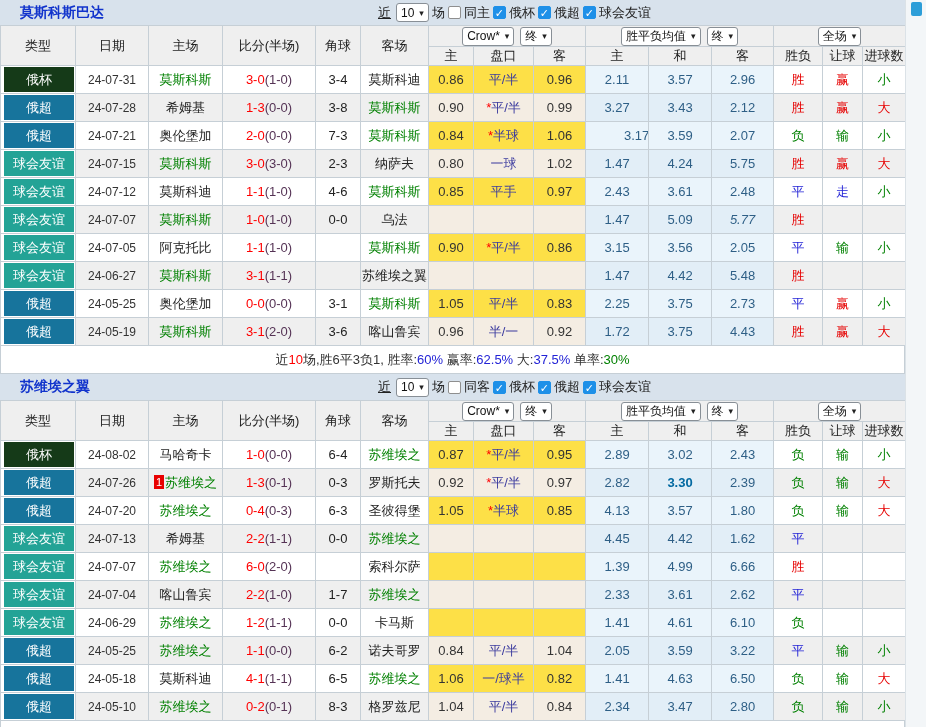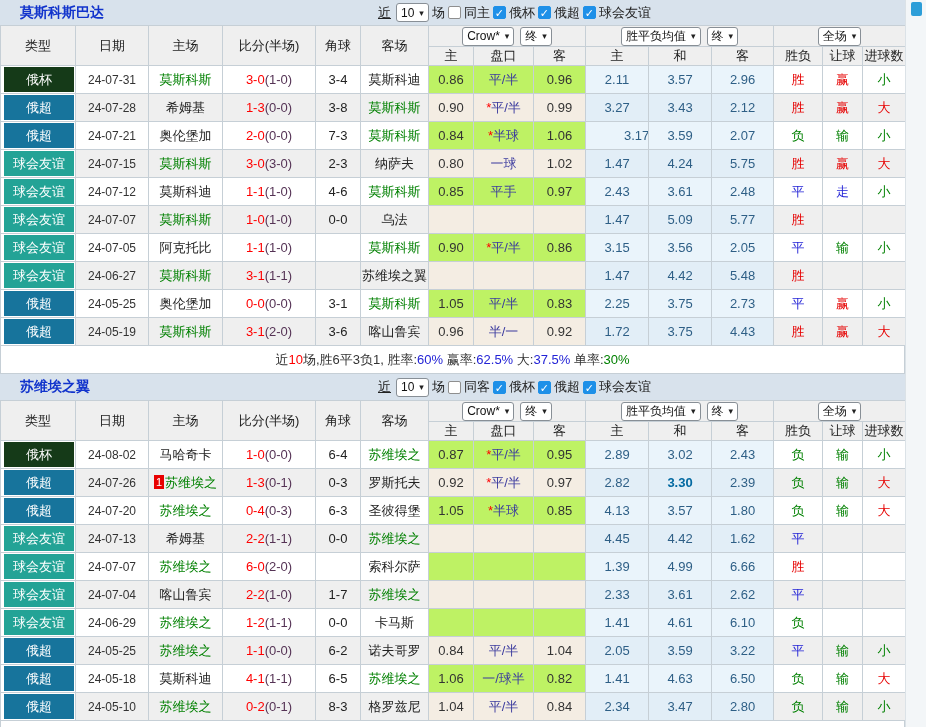--- a/index.html
+++ b/index.html
@@ -25,21 +25,21 @@
   thead th { background:#efefef; font-weight:normal; color:#222; }
   thead tr.selrow th { height:21px; }
   thead tr.subrow th { height:18px; font-size:13px; }
   .thsel { display:flex; align-items:center; justify-content:center; gap:6px; }
   tbody tr { height:28px; }
   tbody td { height:28px; }
   td.c-type { padding:1px 1px 1px 3px; background:#fff; }
   .type-pill { width:100%; height:100%; color:#fff; display:flex; align-items:center; justify-content:center; font-size:13px; }
   tr.alt td.c-plain, tr.alt td.c-res { background:#efefef; }
   td.c-plain, td.c-res { background:#fff; }
-  td.c-crow { background:#bef264; color:#333; }
+  td.c-crow { background:#fde047; color:#333; }
   tr.alt td.c-crow { background:#f4ede3; }
   td.c-mean { background:#eaf4fb; }
   tr.alt td.c-mean { background:#e2eef7; }
   td.c-date { font-size:12px; color:#333; }
   .badge { display:inline-block; background:#e80000; color:#fff; font-size:11px; line-height:14px; height:14px; padding:0 2px; margin-right:1px; vertical-align:1px; }
 
   
   .summary { width:905px; height:28px; border:1px solid #c6cfd6; border-top:none; display:flex; align-items:center; justify-content:center; font-size:13px; gap:0; }
   .summary span { white-space:pre; }
   .partial { position:relative; width:905px; height:10px; background:#fff; border-left:1px solid #c6cfd6; border-right:1px solid #c6cfd6; }
@@ -247,21 +247,21 @@
               <td class="c-plain c-date">24-07-07</td>
               <td class="c-plain"><span style="color: rgb(0, 128, 0);">莫斯科斯</span></td>
               <td class="c-plain"><span style="color: rgb(255, 0, 0);">1-0</span><span style="color: rgb(85, 51, 85);">(1-0)</span></td>
               <td class="c-plain">0-0</td>
               <td class="c-plain"><span style="color: rgb(34, 34, 34);">乌法</span></td>
               <td class="c-crow"></td>
               <td class="c-crow"></td>
               <td class="c-crow"></td>
               <td class="c-mean" style="color: rgb(46, 95, 134);">1.47</td>
               <td class="c-mean" style="color: rgb(46, 95, 134);">5.09</td>
-              <td class="c-mean" style="color: rgb(46, 95, 134);">5.77</td>
+              <td class="c-mean" style="color: rgb(46, 95, 134); font-style: italic;">5.77</td>
               <td class="c-res" style="color: rgb(230, 0, 0);">胜</td>
               <td class="c-res" style="color: rgb(51, 51, 51);"></td>
               <td class="c-res" style="color: rgb(51, 51, 51);"></td>
             </tr>
             <tr>
               <td class="c-type">
                 <div class="type-pill" style="background: rgb(35, 163, 150);">球会友谊</div>
               </td>
               <td class="c-plain c-date">24-07-05</td>
               <td class="c-plain"><span style="color: rgb(34, 34, 34);">阿克托比</span></td>

